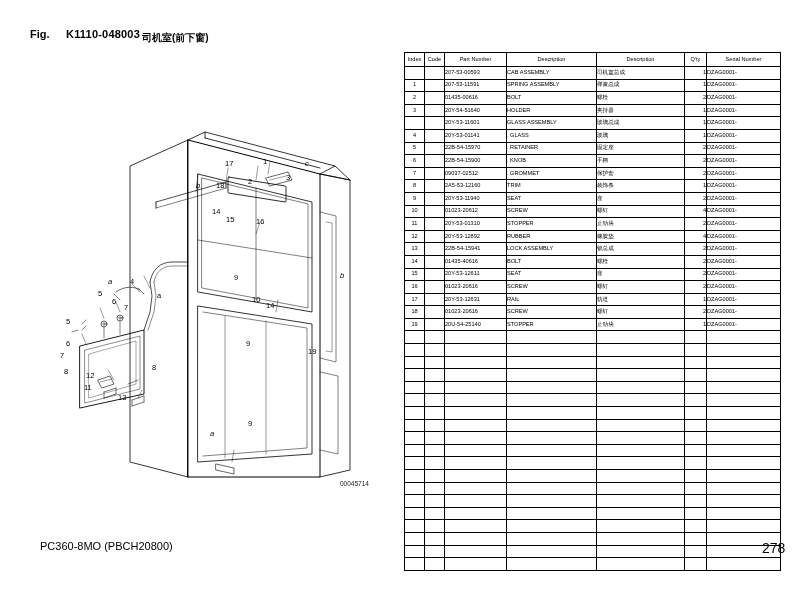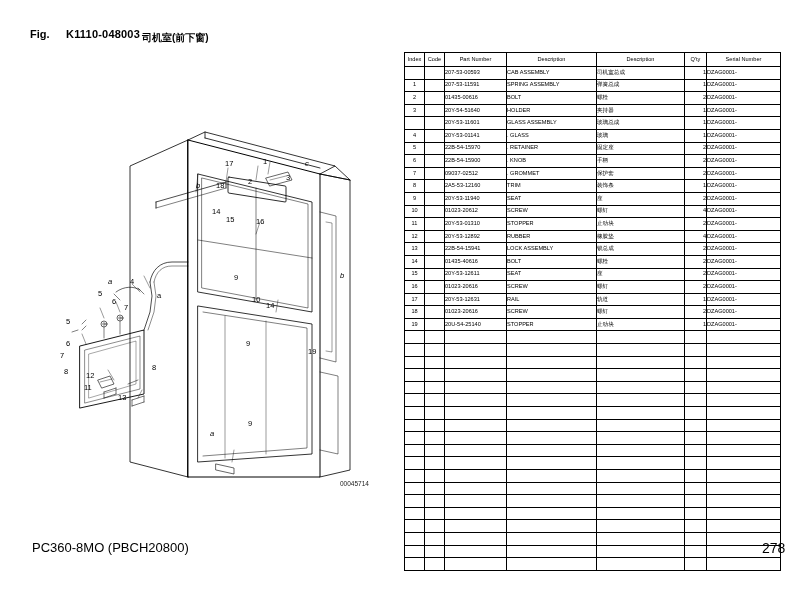--- a/index.html
+++ b/index.html
@@ -44,22 +44,22 @@
   .hdr-title-cn {
     position: absolute;
     left: 142px; top: 31px;
     font-size: 10px;
     font-weight: bold;
   }
 
   
   .footer-model {
     position: absolute;
-    left: 32px; top: 540px;
-    font-size: 13px;
+    left: 40px; top: 540px;
+    font-size: 11px;
   }
   .footer-page {
     position: absolute;
     left: 762px; top: 540px;
     font-size: 14px;
   }
   .dwg-no {
     position: absolute;
     left: 340px; top: 480px;
     font-size: 6.5px;

